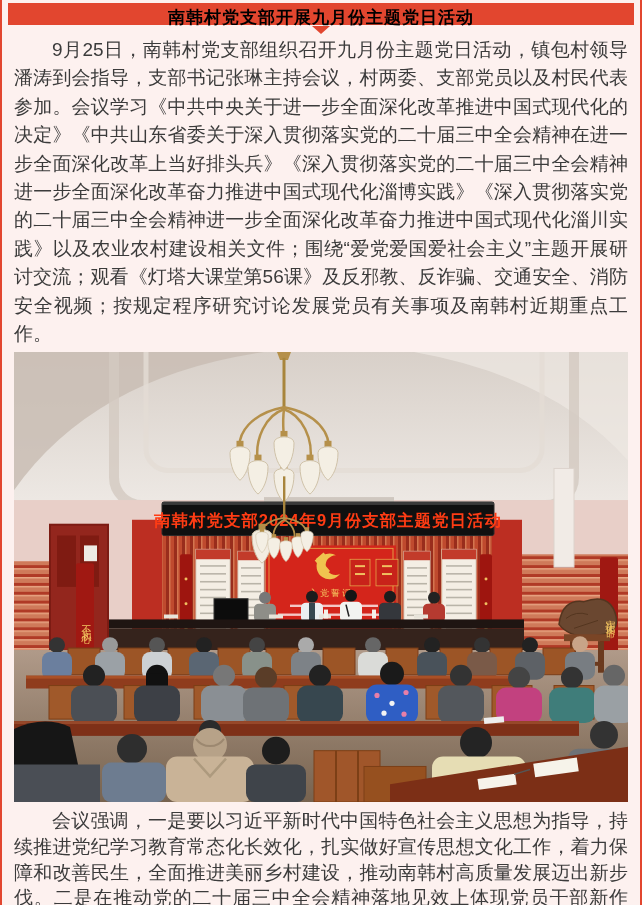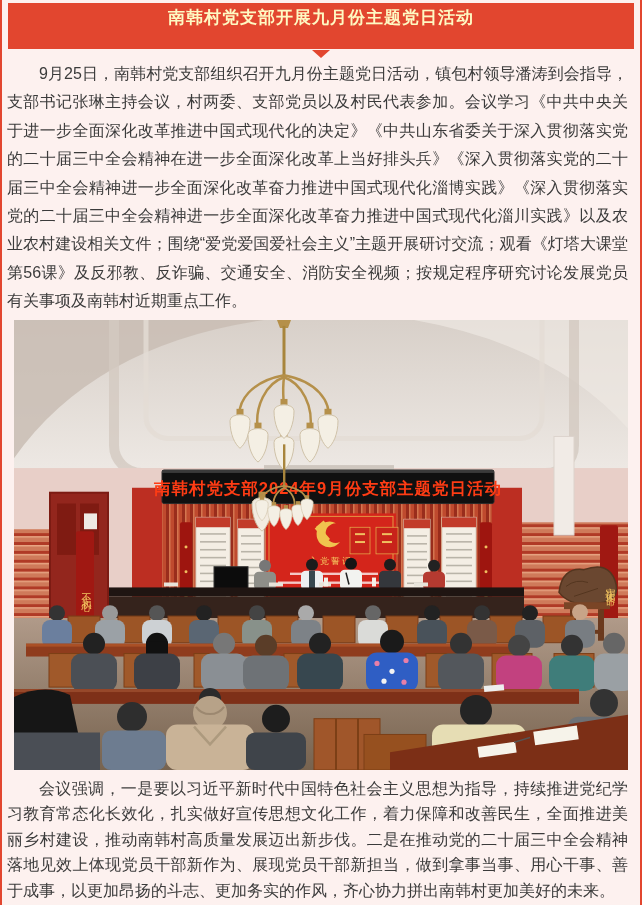--- a/index.html
+++ b/index.html
@@ -5,33 +5,33 @@
   html,body{margin:0;padding:0;}
   body{
     width:642px;height:905px;overflow:hidden;position:relative;
     background:#fdf1ef;
     border-left:2px solid #e2462f;border-right:2px solid #e2462f;
     box-sizing:border-box;
     font-family:"Liberation Sans", sans-serif;
     color:#3b3b3b;
   }
   .title-bar{
-    margin:3px 6px 0 6px;height:46px;line-height:29px;
-    background:#e2462f;color:#fef9c3;
+    margin:3px 6px 0 6px;height:22px;line-height:29px;
+    background:#e2462f;color:#000000;
     font-size:17px;font-weight:bold;text-align:center;
     letter-spacing:1px;
   }
   .title-arrow{
     width:0;height:0;margin:1px auto 0 auto;
     border-left:9px solid transparent;border-right:9px solid transparent;
     border-top:8px solid #e2462f;
   }
   .para{
-    margin:2px 12px 0 5px;
-    font-size:16px;line-height:28.4px;
+    margin:2px 12px 0 12px;
+    font-size:19px;line-height:28.4px;
     text-align:justify;text-indent:2em;
   }
   .para.second{margin-top:6px;line-height:25.6px;}
   .photo-wrap{
     width:614px;height:450px;margin:4px auto 0 auto;position:relative;
     background:#8f7a6a;overflow:hidden;
   }
   .photo-wrap svg{display:block;}
   .couplet{
     position:absolute;width:16px;

